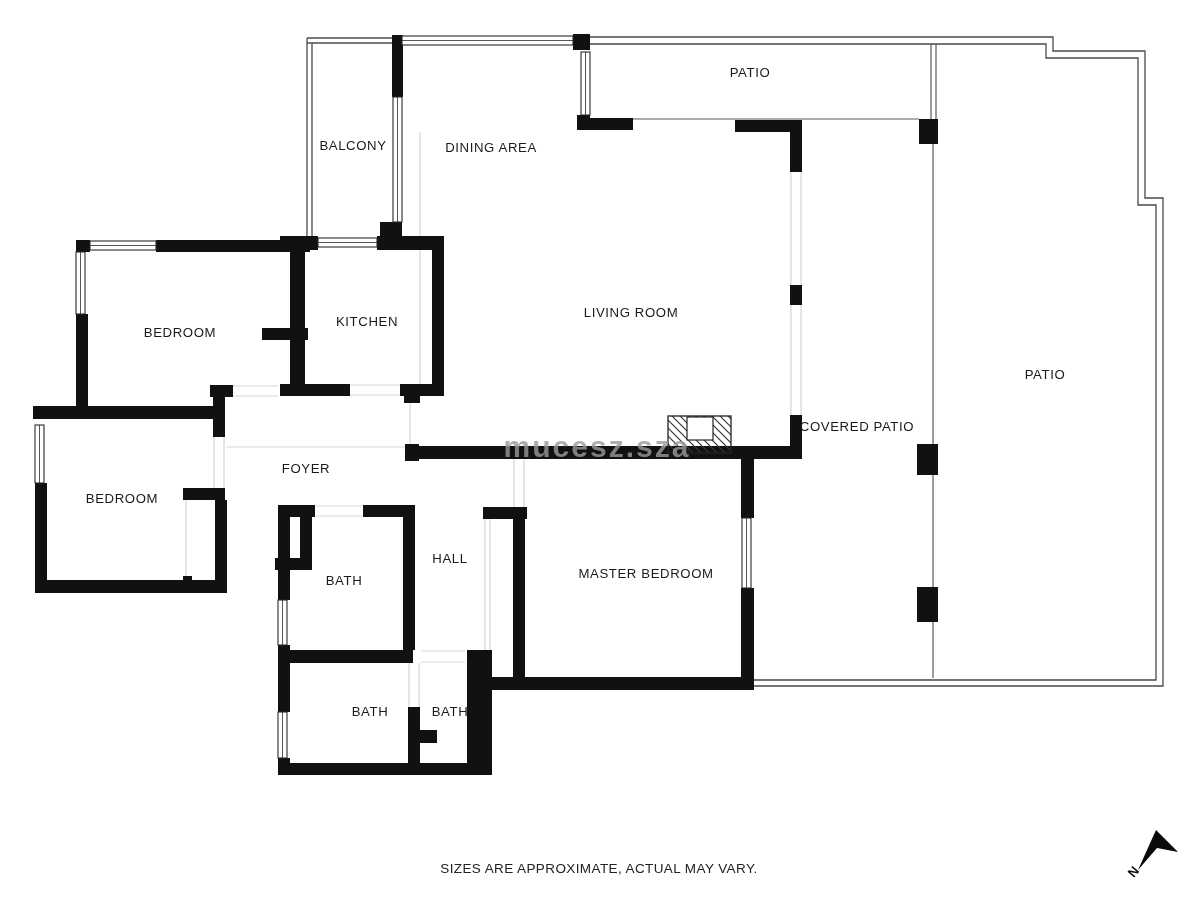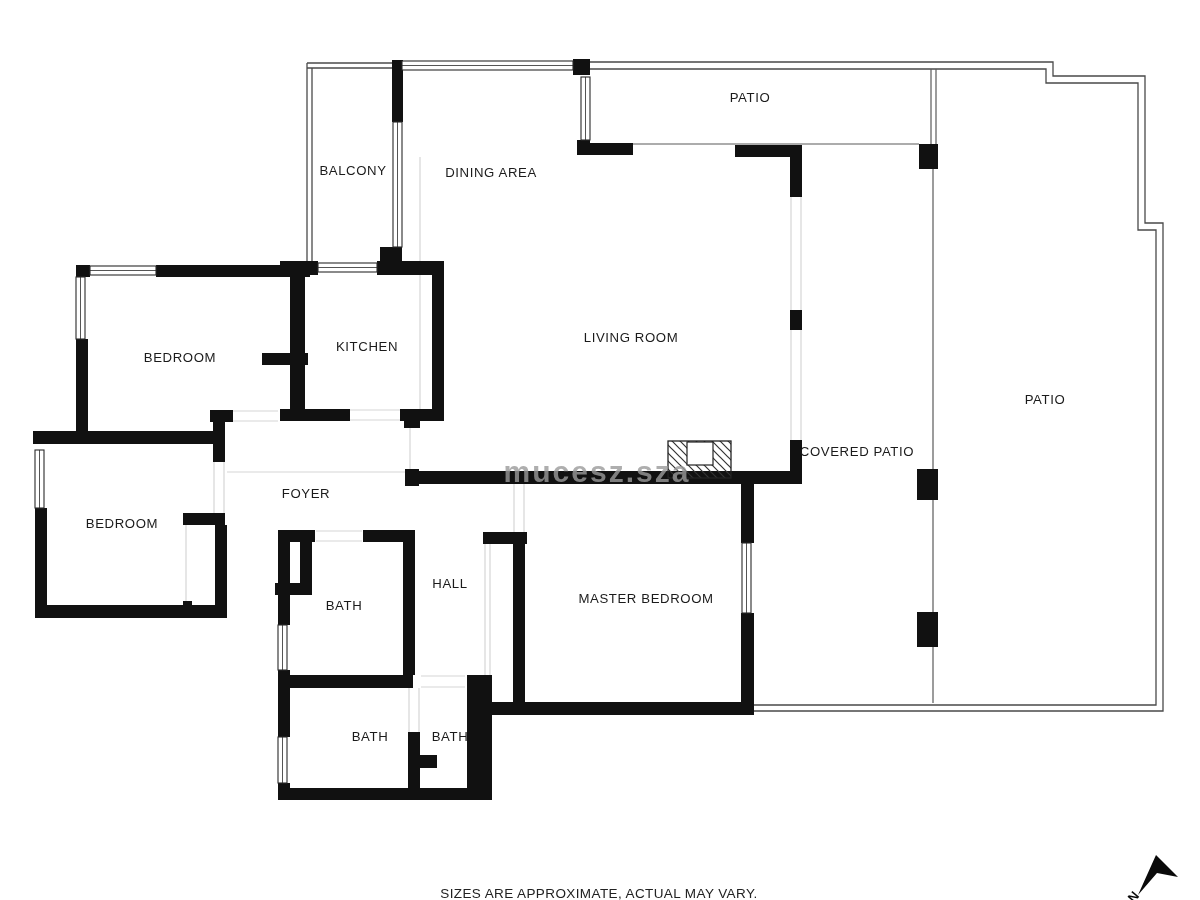--- a/index.html
+++ b/index.html
@@ -1,16 +1,16 @@
 <!DOCTYPE html>
 <html><head>
 <meta charset="utf-8">
 <style>
   html,body{margin:0;padding:0;background:#ffffff;width:1200px;height:900px;overflow:hidden;}
-  #stage{position:relative;width:1200px;height:772px;background:#fff;margin-top:25px;}
+  #stage{position:relative;width:1200px;height:772px;background:#fff;}
   svg{display:block;}
   svg text{font-family:"Liberation Sans","DejaVu Sans",sans-serif;}
   .room-label{fill:#1b1b1b;}
   .footer-text{fill:#222;}
 </style>
 </head>
 <body>
 
 <div id="stage">
   <svg id="plan" width="1200" height="900" viewBox="0 0 1200 900">

